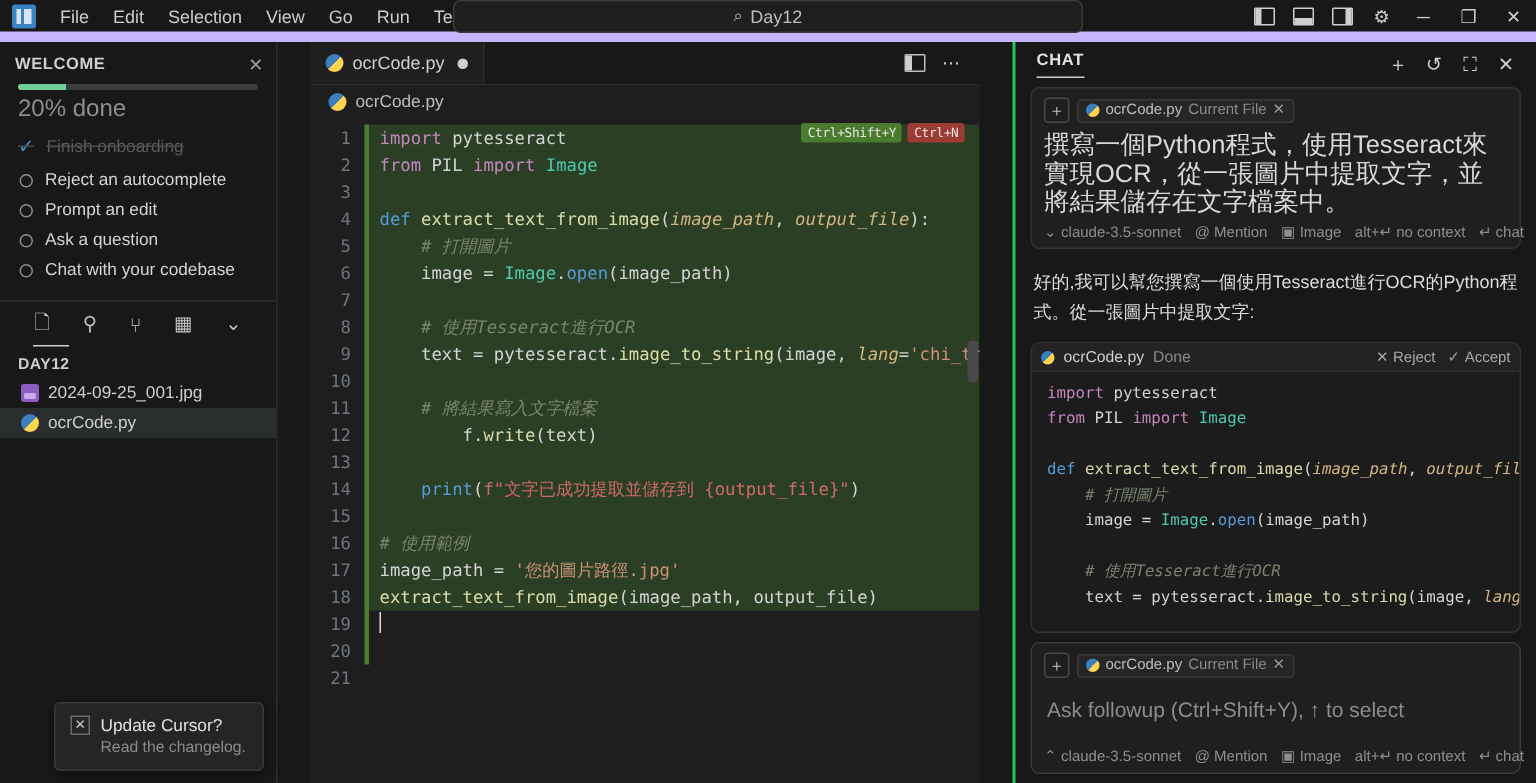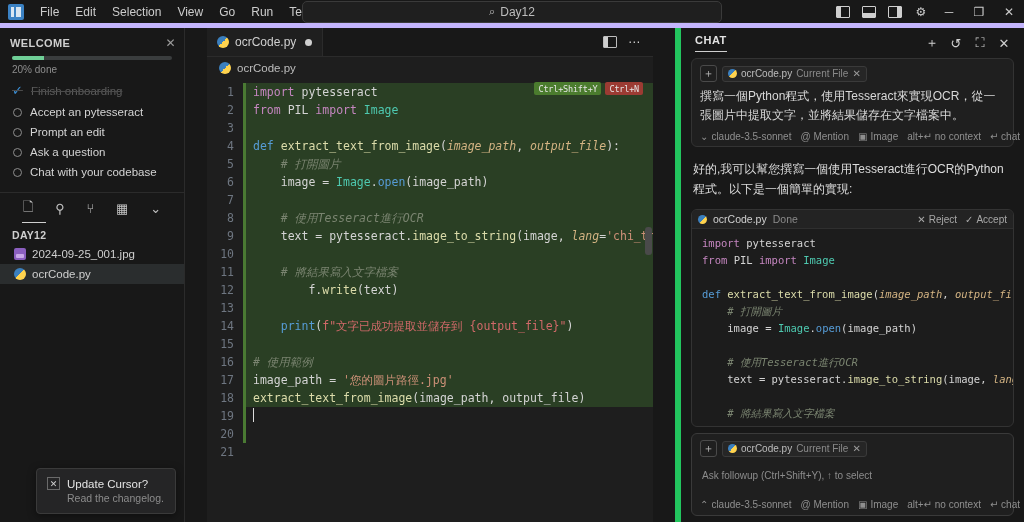--- a/index.html
+++ b/index.html
@@ -9,21 +9,21 @@
     font-family: "Liberation Sans", "DejaVu Sans", sans-serif;
     font-size: 12px;
     color: #cccccc;
     overflow: hidden;
   }
   .app { width: 1024px; height: 522px; display: flex; flex-direction: column; background:#181818; }
 
   
   .titlebar {
     height: 28px; min-height:28px; display: flex; align-items: center;
-    background: #181818; border-bottom: 5px solid #c4b5fd;
+    background: #181818; border-bottom: 7px solid #c4b5fd;
     position: relative; padding-left: 6px;
   }
   .logo {
     width: 16px; height: 16px; margin: 0 8px 0 2px;
     background: #3b82c4; border-radius: 2px; position: relative;
     display:flex; align-items:center; justify-content:center;
   }
   .logo::before {
     content:""; width:3px; height:10px; background:#d9e6f2; position:absolute; left:3px;
   }
@@ -73,21 +73,21 @@
   }
   .welcome-panel { padding: 0; }
   .welcome-head {
     display:flex; align-items:center; padding: 8px 8px 4px 10px; font-size: 11px;
     letter-spacing: .4px; color:#cfcfcf; font-weight:600;
   }
   .welcome-head .x { margin-left:auto; color:#9d9d9d; font-size: 12px; cursor:default; }
   .progress-wrap { padding: 2px 12px 0 12px; }
   .progress-track { height: 4px; background: #3a3d3e; border-radius:2px; overflow:hidden; }
   .progress-fill { height: 100%; background: #6fcf97; width: 20%; }
-  .progress-label { font-size: 10px; color: #8e8e8e; padding: 4px 0 0 0; }
+  .progress-label { font-size: 16px; color: #8e8e8e; padding: 4px 0 0 0; }
   .task {
     display:flex; align-items:center; gap:8px; padding: 4px 12px; font-size: 11.5px; color:#d4d4d4;
     cursor:default;
   }
   .task .bullet {
     width:9px; height:9px; border:1px solid #8d8d8d; border-radius:50%; display:inline-block;
     flex:none; margin-left:1px;
   }
   .task.done { color:#5c5c5c; text-decoration: line-through; text-decoration-color:#4a4a4a; }
   .task.done .check { color:#3b8fd6; font-size: 13px; width:11px; display:inline-block; }
@@ -175,21 +175,21 @@
   .kbd.red { background:#9c3b33; }
 
   .vscroll {
     position:absolute; right:0; top:0; width:10px; bottom:0; background:transparent;
   }
   .vthumb { position:absolute; right:1px; top:148px; width:7px; height:28px; background:#4a4a4a; border-radius:3px; }
 
   
   .chat {
     width: 349px; min-width:349px; background:#181818; display:flex; flex-direction:column;
-    border-left:6px solid #22c55e;
+    border-left:2px solid #22c55e;
   }
   .chat-head { height: 30px; display:flex; align-items:center; padding: 0 10px 0 14px; }
   .chat-title { font-size: 11px; font-weight:700; letter-spacing:.5px; color:#e3e3e3; position:relative; padding-bottom:6px;}
   .chat-title::after { content:""; position:absolute; left:0; right:0; bottom:0; height:1.5px; background:#cfcfcf; }
   .chat-head-actions { margin-left:auto; display:flex; align-items:center; gap:4px; }
   .chat-head-actions .ic { width:20px; height:20px; display:flex; align-items:center; justify-content:center;
                             color:#cfcfcf; font-size:13px; cursor:default; border-radius:3px;}
 
   .chat-body { flex:1; overflow:hidden; padding: 0 10px; display:flex; flex-direction:column; gap:10px; min-height:0;}
 
@@ -200,21 +200,21 @@
   .ctx-plus {
     width:17px; height:17px; border:1px solid #4a4a4a; border-radius:3px; display:flex;
     align-items:center; justify-content:center; color:#bdbdbd; font-size:11px; cursor:default;
   }
   .ctx-chip {
     display:flex; align-items:center; gap:4px; background:#262626; border:1px solid #3a3a3a;
     border-radius:3px; padding: 1.5px 5px; font-size:10px; color:#bdbdbd; cursor:default;
   }
   .ctx-chip .sub { color:#8a8a8a; }
   .ctx-chip .x { color:#9a9a9a; font-size:10px; }
-  .msg-text { font-size: 12px; line-height: 19px; color:#d8d8d8; }
+  .msg-text { font-size: 17px; line-height: 19px; color:#d8d8d8; }
   .msg-footer {
     display:flex; align-items:center; gap:9px; font-size: 10px; color:#8f8f8f; padding-top: 6px;
   }
   .msg-footer .sp { margin-left:auto; }
   .msg-footer .it { display:flex; align-items:center; gap:3px; cursor:default; white-space:nowrap;}
 
   .assistant-text { font-size: 12px; line-height: 20px; color:#dcdcdc; padding: 2px 2px 0 2px; }
 
   .codeblock { border:1px solid #333; border-radius:6px; overflow:hidden; background:#1c1c1c; }
   .cb-head {
@@ -226,21 +226,21 @@
   .cb-actions .btn { display:flex; align-items:center; gap:3px; cursor:default; }
   .cb-code {
     font-family:"DejaVu Sans Mono","Liberation Mono", monospace; font-size: 10.5px; line-height: 17px;
     padding: 6px 0 6px 10px; white-space: pre; overflow: hidden; color:#d4d4d4;
   }
 
   .chat-input-wrap { padding: 6px 10px 6px 10px; }
   .chat-input {
     background:#1f1f1f; border:1px solid #3a3a3a; border-radius:6px; padding: 6px 8px 5px 8px;
   }
-  .chat-placeholder { font-size: 10px; color:#8c8c8c; padding: 8px 2px 12px 2px; }
+  .chat-placeholder { font-size: 14px; color:#8c8c8c; padding: 8px 2px 12px 2px; }
 
   .small-ic { font-size:10px; }
 </style>
 </head>
 <body>
 
 <div class="app">
 
   <div class="titlebar">
     <div class="logo"></div>
@@ -294,21 +294,21 @@
           </div>
           <div class="progress-label">20% done</div>
         </div>
         <div style="padding-top:4px;">
           <div class="task done">
             <span class="check">✓</span>
             <span>Finish onboarding</span>
           </div>
           <div class="task">
             <span class="bullet"></span>
-            <span>Accept an pytesseract</span>
+            <span>Reject an autocomplete</span>
           </div>
           <div class="task">
             <span class="bullet"></span>
             <span>Prompt an edit</span>
           </div>
           <div class="task">
             <span class="bullet"></span>
             <span>Ask a question</span>
           </div>
           <div class="task">
@@ -466,21 +466,21 @@
                 <span>Image</span>
               </span>
             <span class="it sp">alt+↵ no context</span>
             <span class="it">↵ chat</span>
             <span class="it">
                 <span>ctrl+↵ codebase</span>
               </span>
           </div>
         </div>
 
-        <div class="assistant-text">好的,我可以幫您撰寫一個使用Tesseract進行OCR的Python程式。以下是一個簡單的實現:</div>
+        <div class="assistant-text">好的,我可以幫您撰寫一個使用Tesseract進行OCR的Python程式。從一張圖片中提取文字:</div>
 
         <div class="codeblock">
           <div class="cb-head">
             <span class="ficon py" style="width:9px;height:9px;"></span>
             <span>ocrCode.py</span>
             <span class="status">Done</span>
             <span class="cb-actions">
               <span class="btn">
                   <span>✕</span>
                   <span>Reject</span>

